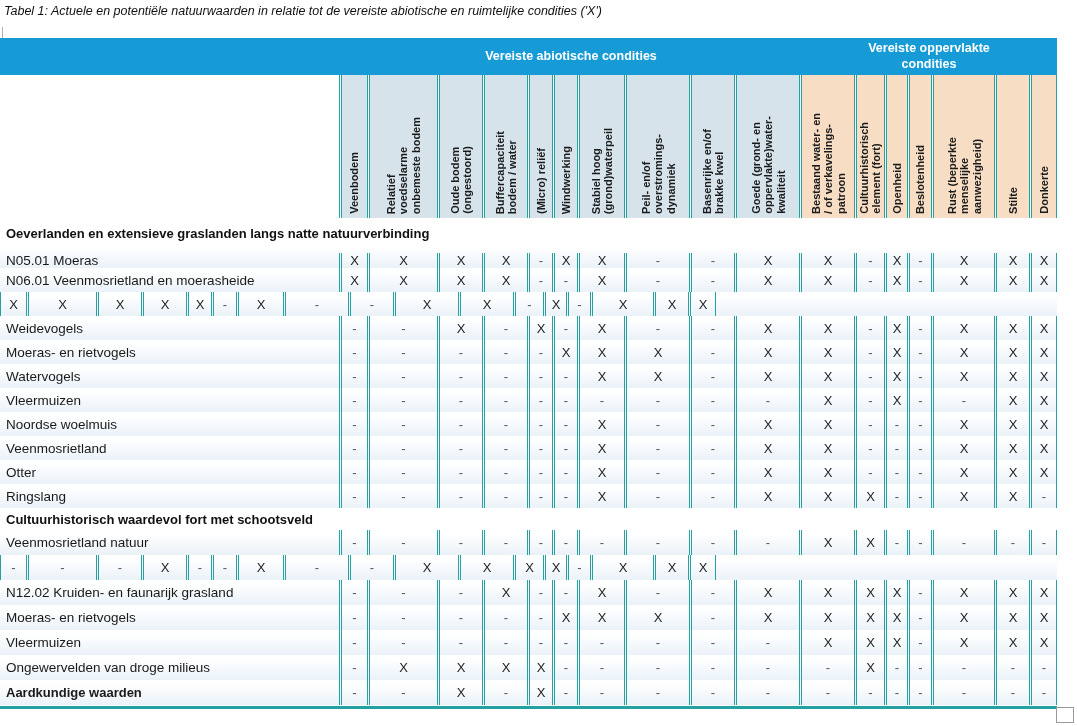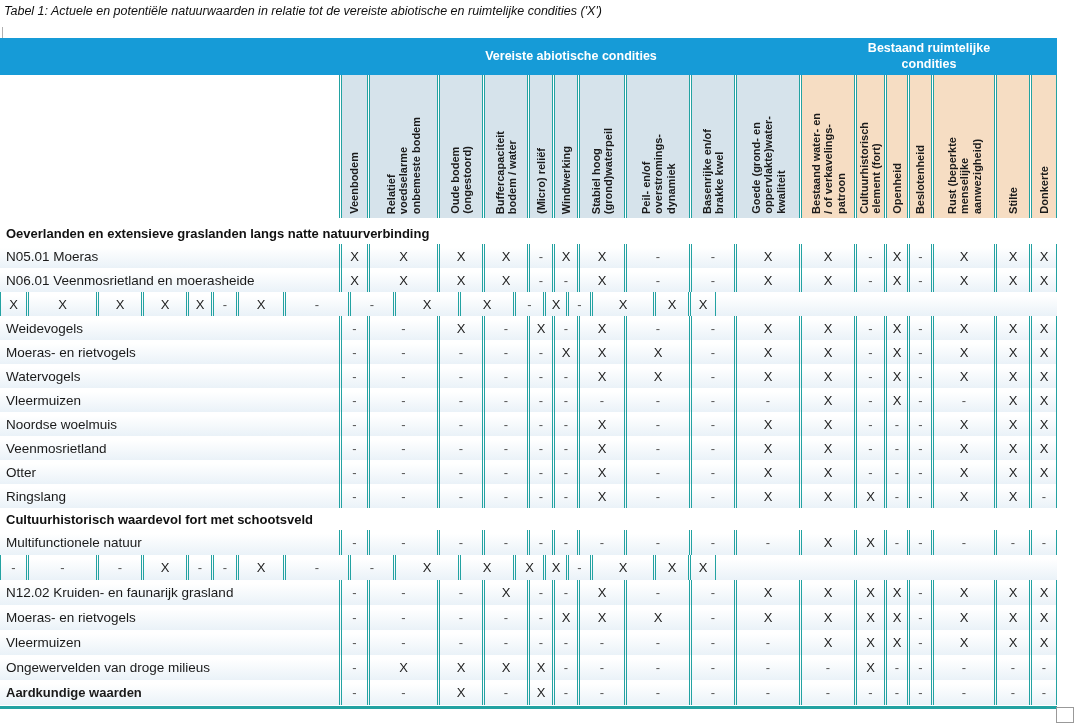--- a/index.html
+++ b/index.html
@@ -58,21 +58,21 @@
 <body>
 
 <div class="page">
   <div class="caption">Tabel 1: Actuele en potentiële natuurwaarden in relatie tot de vereiste abiotische en ruimtelijke condities ('X')</div>
   <div class="artifact-line"></div>
 
   <div class="tbl">
     <div class="band">
       <div class="band-seg band-spacer"></div>
       <div class="band-seg band-abiotic">Vereiste abiotische condities</div>
-      <div class="band-seg band-spatial">Bestaand ruimtelijke
+      <div class="band-seg band-spatial">Vereiste oppervlakte
 condities</div>
     </div>
 
     <div class="hrow">
       <div class="hspacer"></div>
 
     <div class="hcell abiotisch" style="width: 27px;">
           <span class="vtext">Veenbodem</span>
         </div>
         <div class="hcell abiotisch" style="width: 69px;">
@@ -136,21 +136,21 @@
           <span class="vtext">Stilte</span>
         </div>
         <div class="hcell ruimtelijk" style="width: 26px;">
           <span class="vtext">Donkerte</span>
         </div>
       </div>
 
     <div class="tbody">
 
     <div class="section-row">Oeverlanden en extensieve graslanden langs natte natuurverbinding</div>
-        <div class="drow" style="height: 24px;">
+        <div class="drow" style="height: 24px; align-items: flex-end;">
           <div class="dlabel">N05.01 Moeras</div>
           <div class="dcell" style="width: 27px;">X</div>
           <div class="dcell" style="width: 69px;">X</div>
           <div class="dcell" style="width: 44px;">X</div>
           <div class="dcell" style="width: 44px;">X</div>
           <div class="dcell dash" style="width: 24px;">-</div>
           <div class="dcell" style="width: 24px;">X</div>
           <div class="dcell" style="width: 46px;">X</div>
           <div class="dcell dash" style="width: 64px;">-</div>
           <div class="dcell dash" style="width: 44px;">-</div>
@@ -357,21 +357,21 @@
           <div class="dcell" style="width: 54px;">X</div>
           <div class="dcell" style="width: 29px;">X</div>
           <div class="dcell dash" style="width: 22px;">-</div>
           <div class="dcell dash" style="width: 23px;">-</div>
           <div class="dcell" style="width: 62px;">X</div>
           <div class="dcell" style="width: 34px;">X</div>
           <div class="dcell dash" style="width: 26px;">-</div>
         </div>
         <div class="section-row">Cultuurhistorisch waardevol fort met schootsveld</div>
         <div class="drow" style="height: 25px;">
-          <div class="dlabel">Multifunctionele natuur</div>
+          <div class="dlabel">Veenmosrietland natuur</div>
           <div class="dcell dash" style="width: 27px;">-</div>
           <div class="dcell dash" style="width: 69px;">-</div>
           <div class="dcell dash" style="width: 44px;">-</div>
           <div class="dcell dash" style="width: 44px;">-</div>
           <div class="dcell dash" style="width: 24px;">-</div>
           <div class="dcell dash" style="width: 24px;">-</div>
           <div class="dcell dash" style="width: 46px;">-</div>
           <div class="dcell dash" style="width: 64px;">-</div>
           <div class="dcell dash" style="width: 44px;">-</div>
           <div class="dcell dash" style="width: 64px;">-</div>

